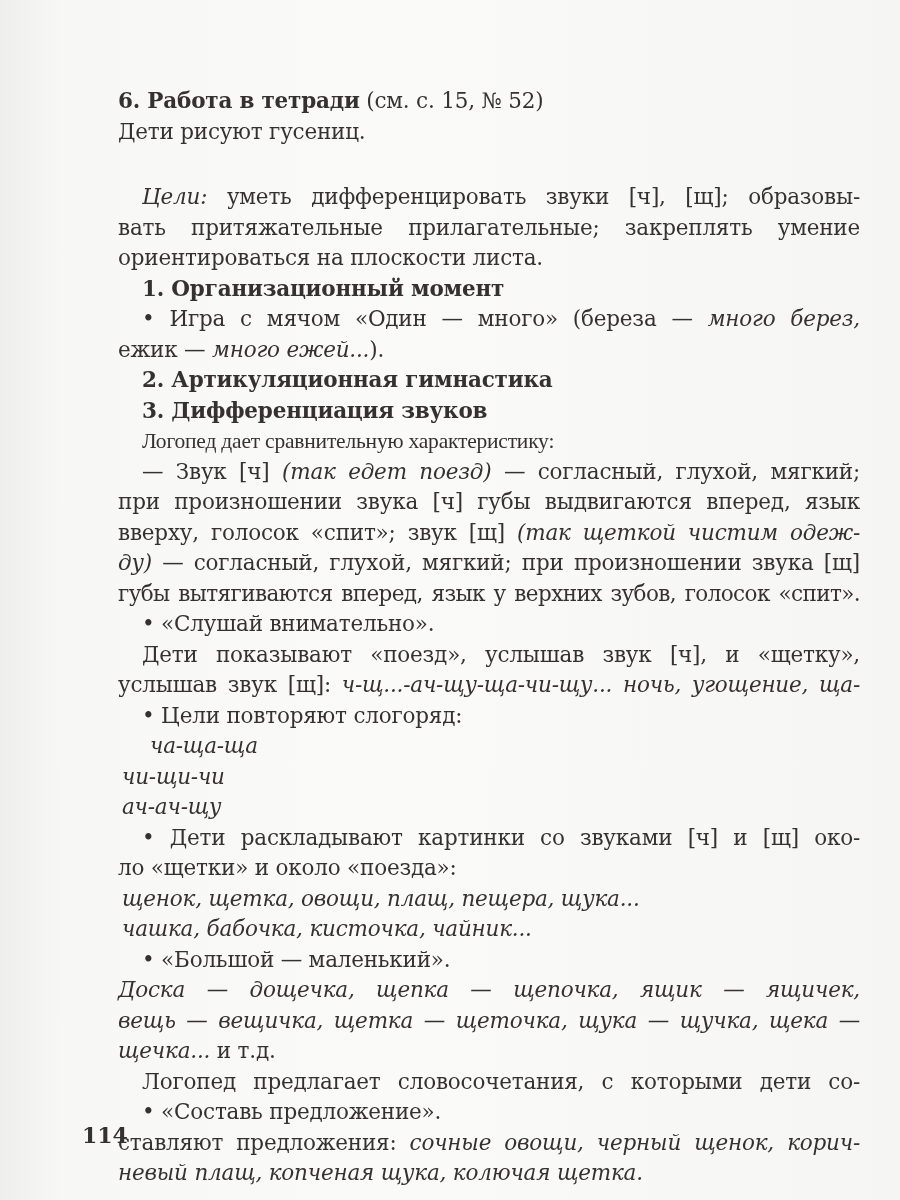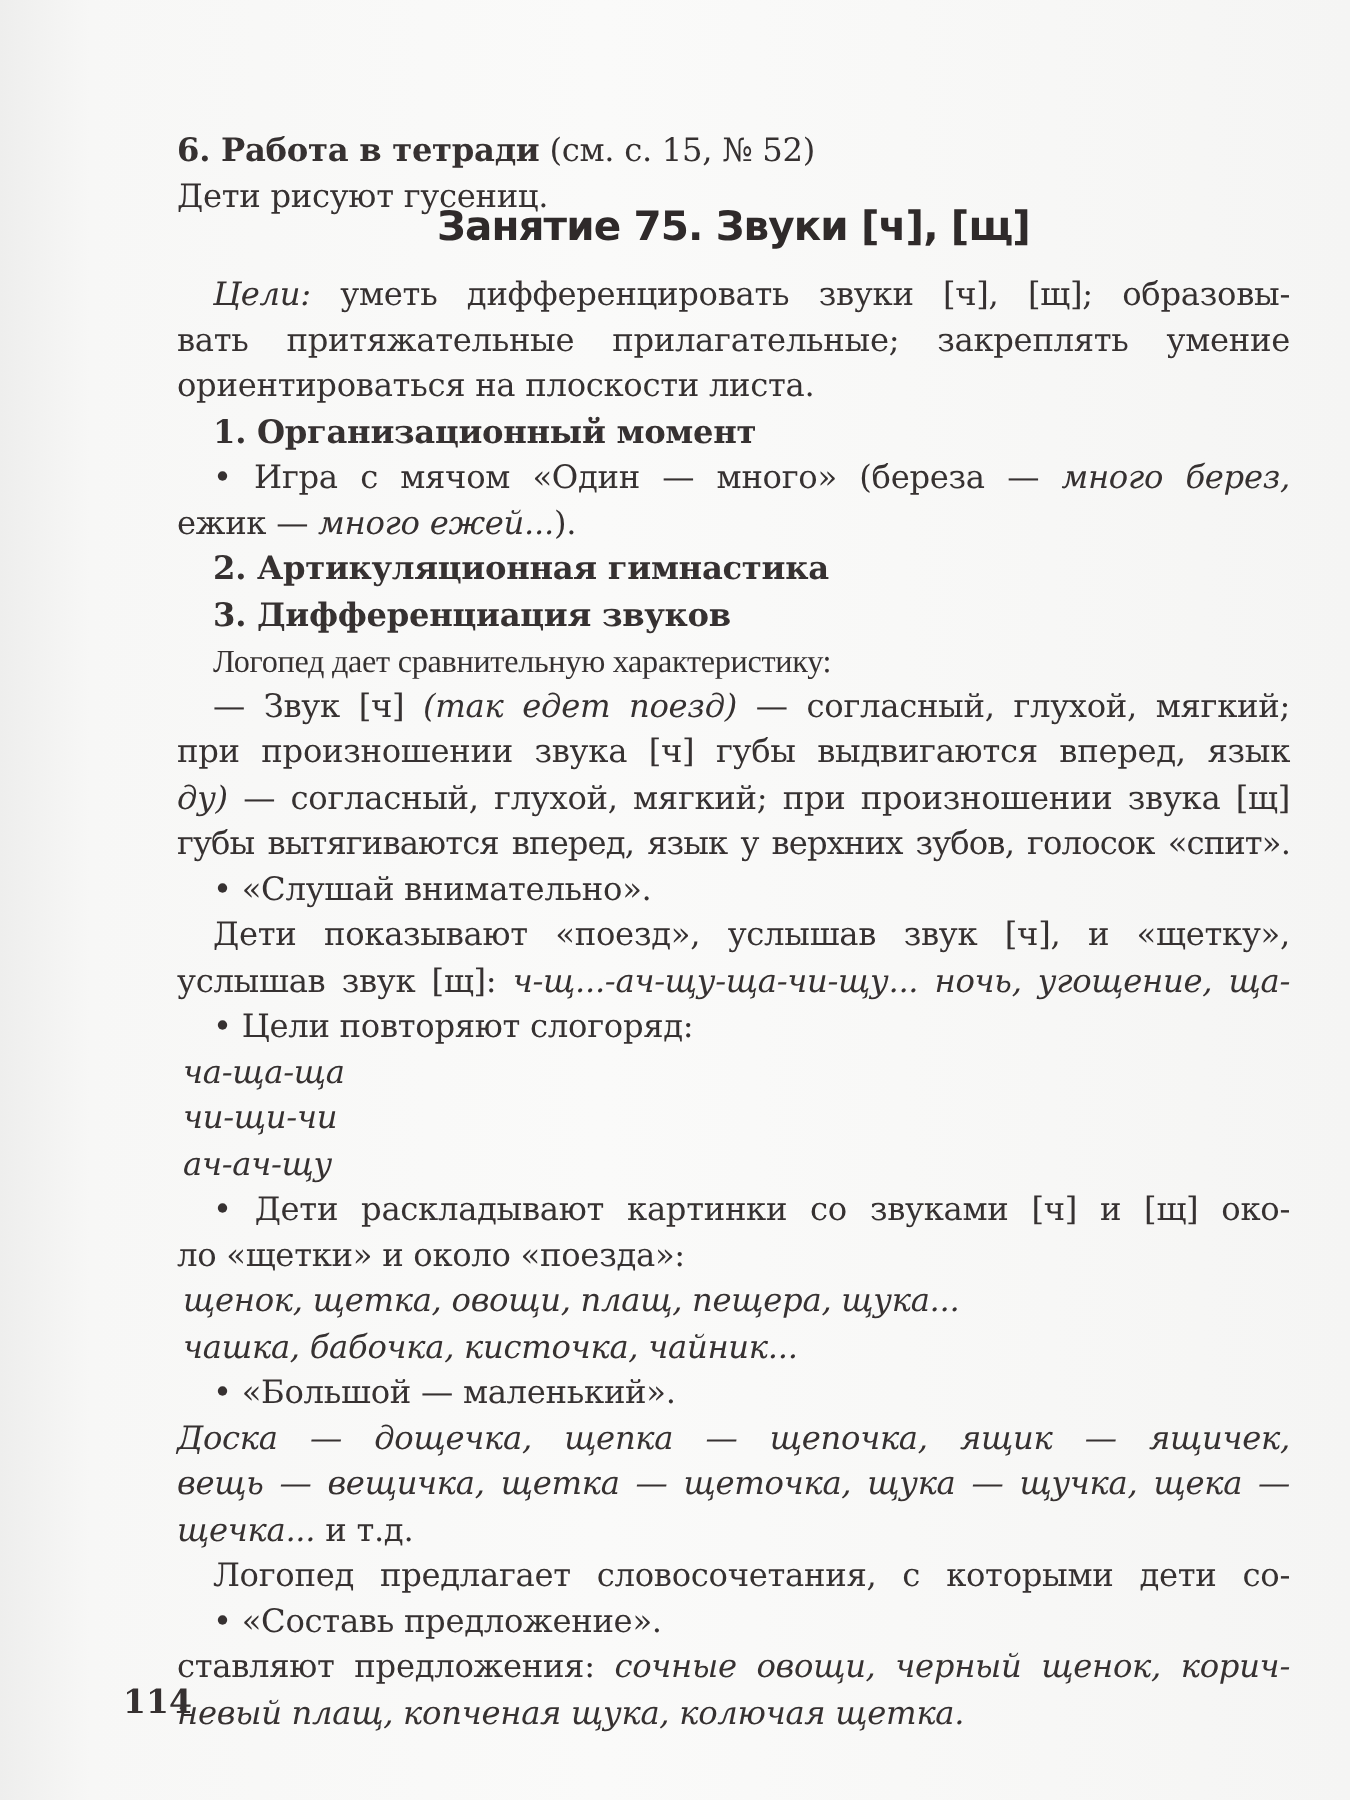--- a/index.html
+++ b/index.html
@@ -34,46 +34,46 @@
 
 <div class="page">
 
   <div class="col" style="top:38px;">
     <span class="line last" style="padding-left: 0px; width: 742px; margin-top: 48px;">
       <span class="b">6. Работа в тетради</span><span> (см. с. 15, № 52)</span>
     </span>
     <span class="line last">Дети рисуют гусениц.</span>
   </div>
 
-  <div class="col h" style="top:137px;">Занятие 75. Звуки [ч], [щ]</div>
 
   <div class="col" style="top:182px;">
     <span class="line" style="padding-left: 24px; width: 718px;"><span class="i">Цели:</span><span> уметь дифференцировать звуки [ч], [щ]; образовы-</span></span>
     <span class="line">вать притяжательные прилагательные; закреплять умение</span>
     <span class="line last">ориентироваться на плоскости листа.</span>
 
     <span class="line last b" style="padding-left: 24px; width: 718px;">1. Организационный момент</span>
     <span class="line" style="padding-left: 24px; width: 718px;"><span>• Игра с мячом «Один — много» (береза — </span><span class="i">много берез,</span></span>
     <span class="line last"><span>ежик — </span><span class="i">много ежей...</span><span>).</span></span>
 
     <span class="line last b" style="padding-left: 24px; width: 718px;">2. Артикуляционная гимнастика</span>
     <span class="line last b" style="padding-left: 24px; width: 718px;">3. Дифференциация звуков</span>
     <span class="line last" style="padding-left: 24px; width: 718px; font-family: Liberation Serif, serif;">Логопед дает сравнительную характеристику:</span>
 
     <span class="line" style="padding-left: 24px; width: 718px;"><span>— Звук [ч] </span><span class="i">(так едет поезд)</span><span> — согласный, глухой, мягкий;</span></span>
     <span class="line"><span>при произношении звука [ч] губы выдвигаются вперед, язык</span></span>
+    <span class="line"><span>вверху, голосок «спит»; звук [щ] </span><span class="i">(так щеткой чистим одеж-</span></span>
     <span class="line"><span class="i">ду)</span><span> — согласный, глухой, мягкий; при произношении звука [щ]</span></span>
     <span class="line" style="letter-spacing:-0.6px;"><span>губы вытягиваются вперед, язык у верхних зубов, голосок «спит».</span></span>
 
     <span class="line last" style="padding-left: 24px; width: 718px;">• «Слушай внимательно».</span>
     <span class="line" style="padding-left: 24px; width: 718px;"><span>Дети показывают «поезд», услышав звук [ч], и «щетку»,</span></span>
     <span class="line"><span>услышав звук [щ]: </span><span class="i">ч-щ...-ач-щу-ща-чи-щу... ночь, угощение, ща-</span></span>
 
     <span class="line last" style="padding-left: 24px; width: 718px;">• Цели повторяют слогоряд:</span>
-    <span class="line last i" style="padding-left: 4px; width: 738px;">ча-ща-ща</span>
+    <span class="line last i" style="padding-left: 4px; width: 738px; margin-left: 28px;">ча-ща-ща</span>
     <span class="line last i" style="padding-left: 4px; width: 738px;">чи-щи-чи</span>
     <span class="line last i" style="padding-left: 4px; width: 738px;">ач-ач-щу</span>
 
     <span class="line" style="padding-left: 24px; width: 718px;">• Дети раскладывают картинки со звуками [ч] и [щ] око-</span>
     <span class="line last">ло «щетки» и около «поезда»:</span>
     <span class="line last i" style="padding-left: 4px; width: 738px;">щенок, щетка, овощи, плащ, пещера, щука...</span>
     <span class="line last i" style="padding-left: 4px; width: 738px;">чашка, бабочка, кисточка, чайник...</span>
 
     <span class="line last" style="padding-left: 24px; width: 718px;">• «Большой — маленький».</span>
     <span class="line i">Доска — дощечка, щепка — щепочка, ящик — ящичек,</span>

